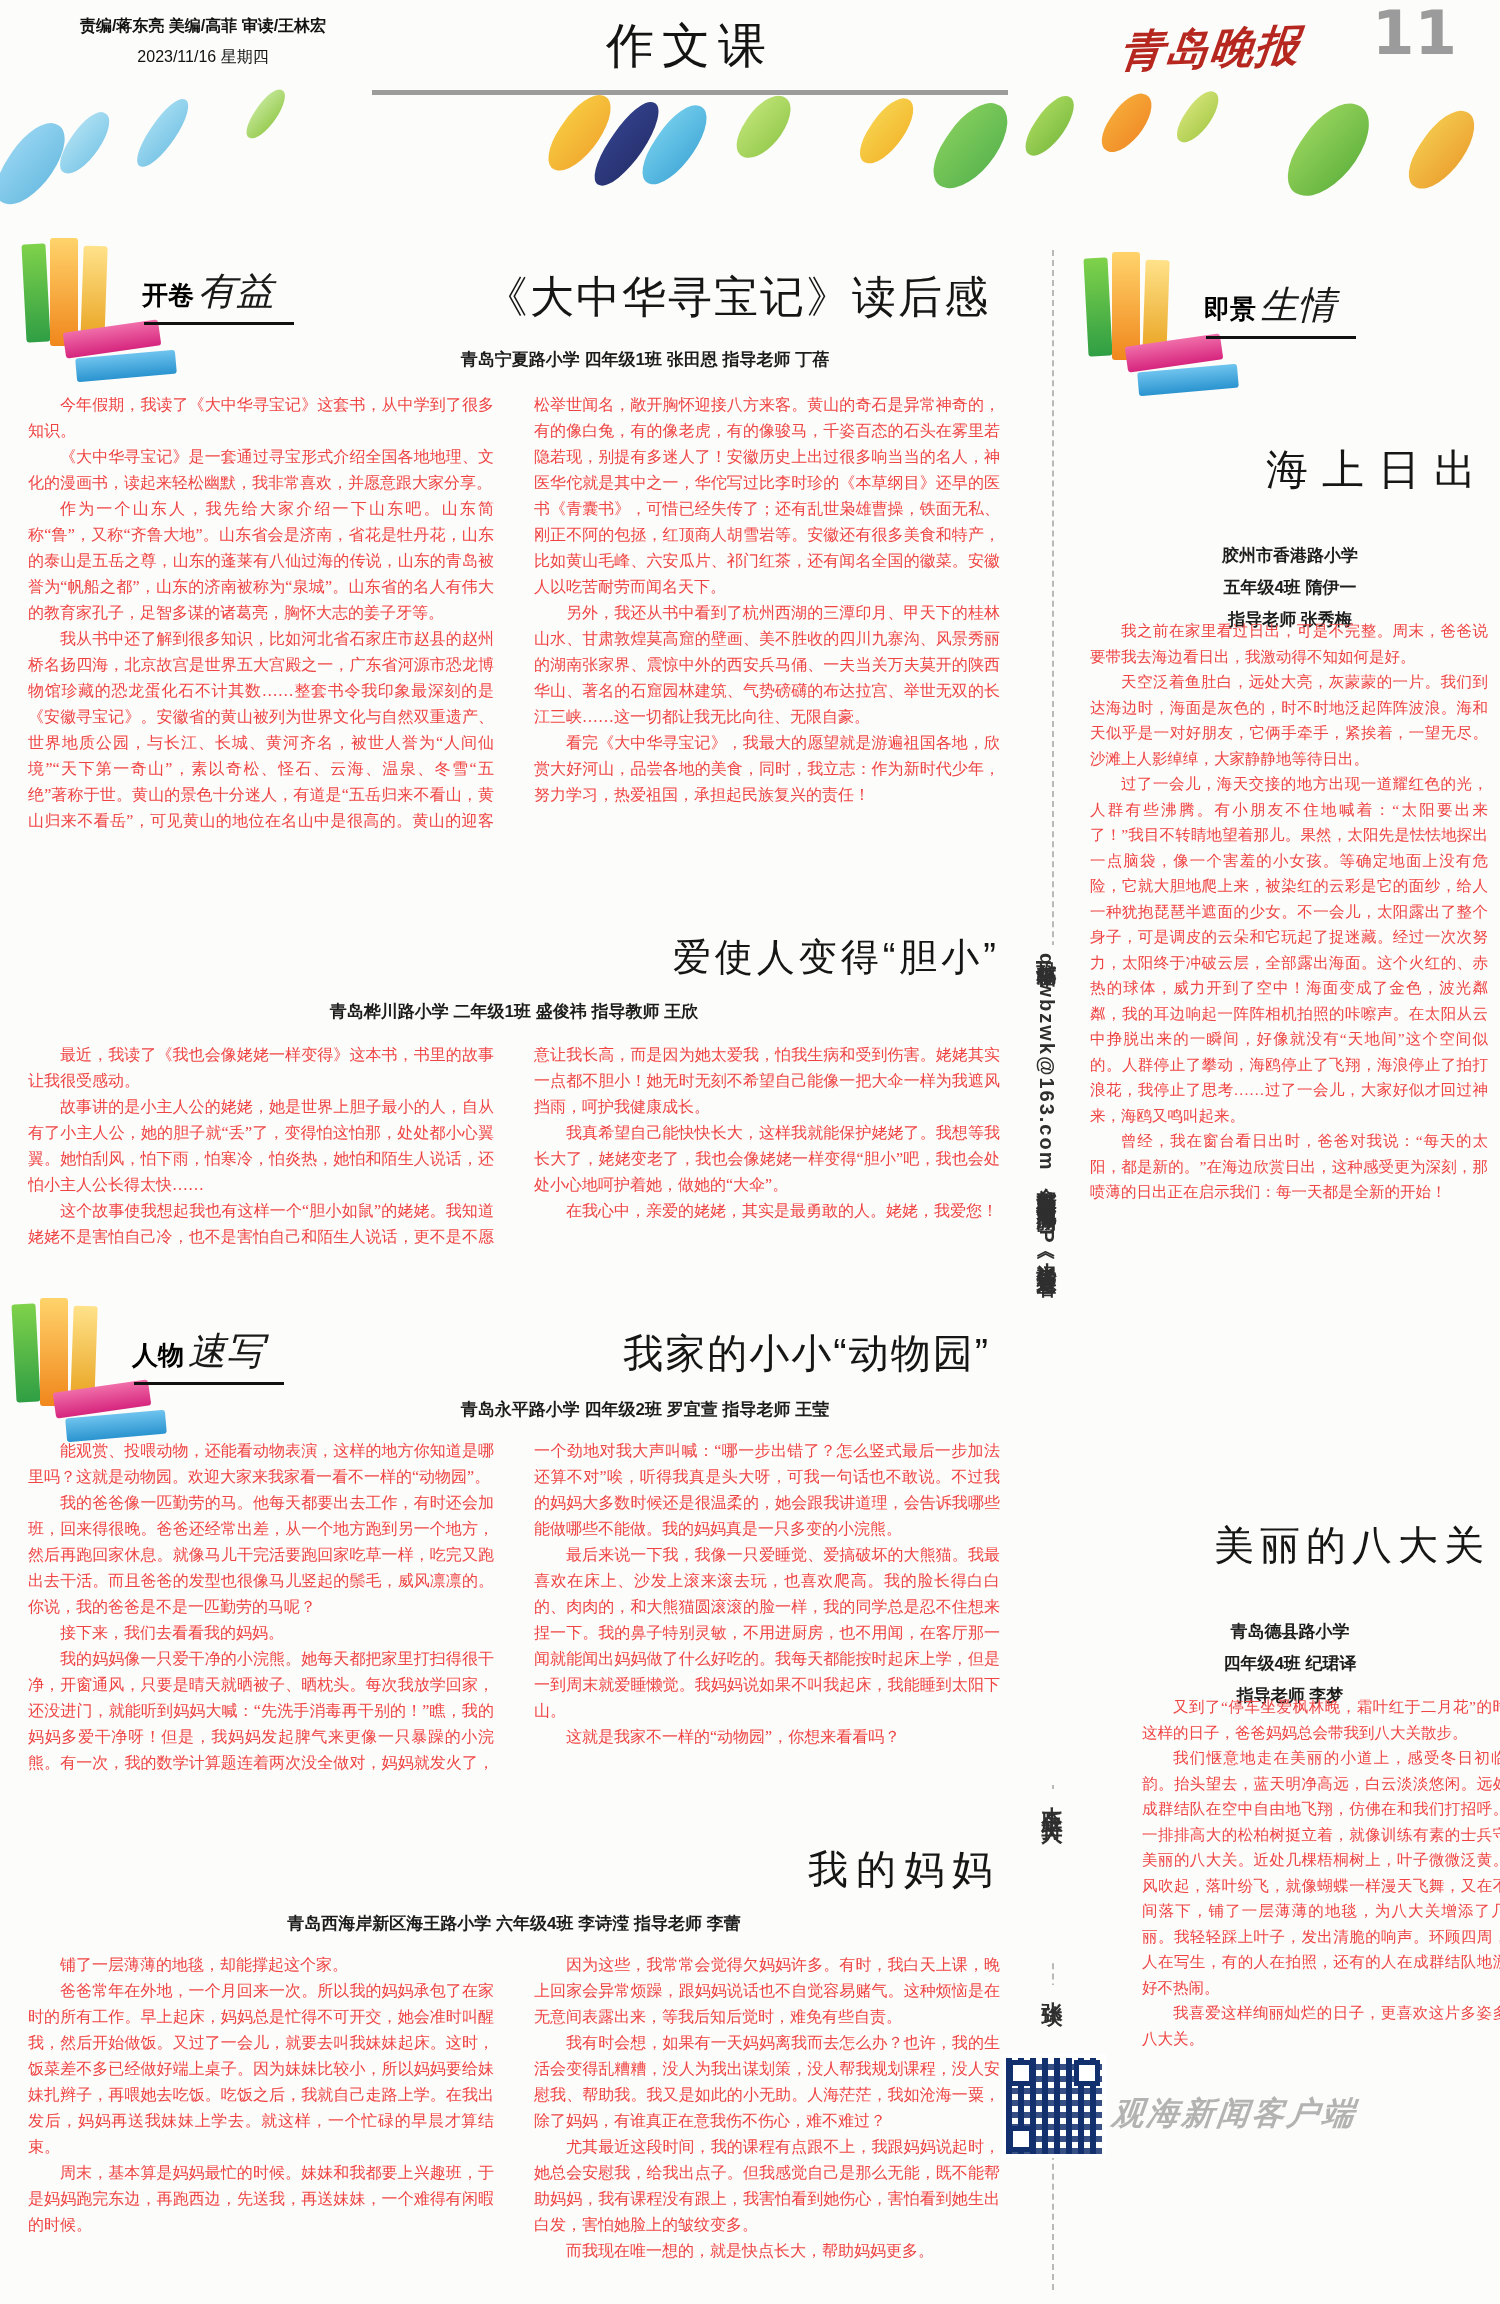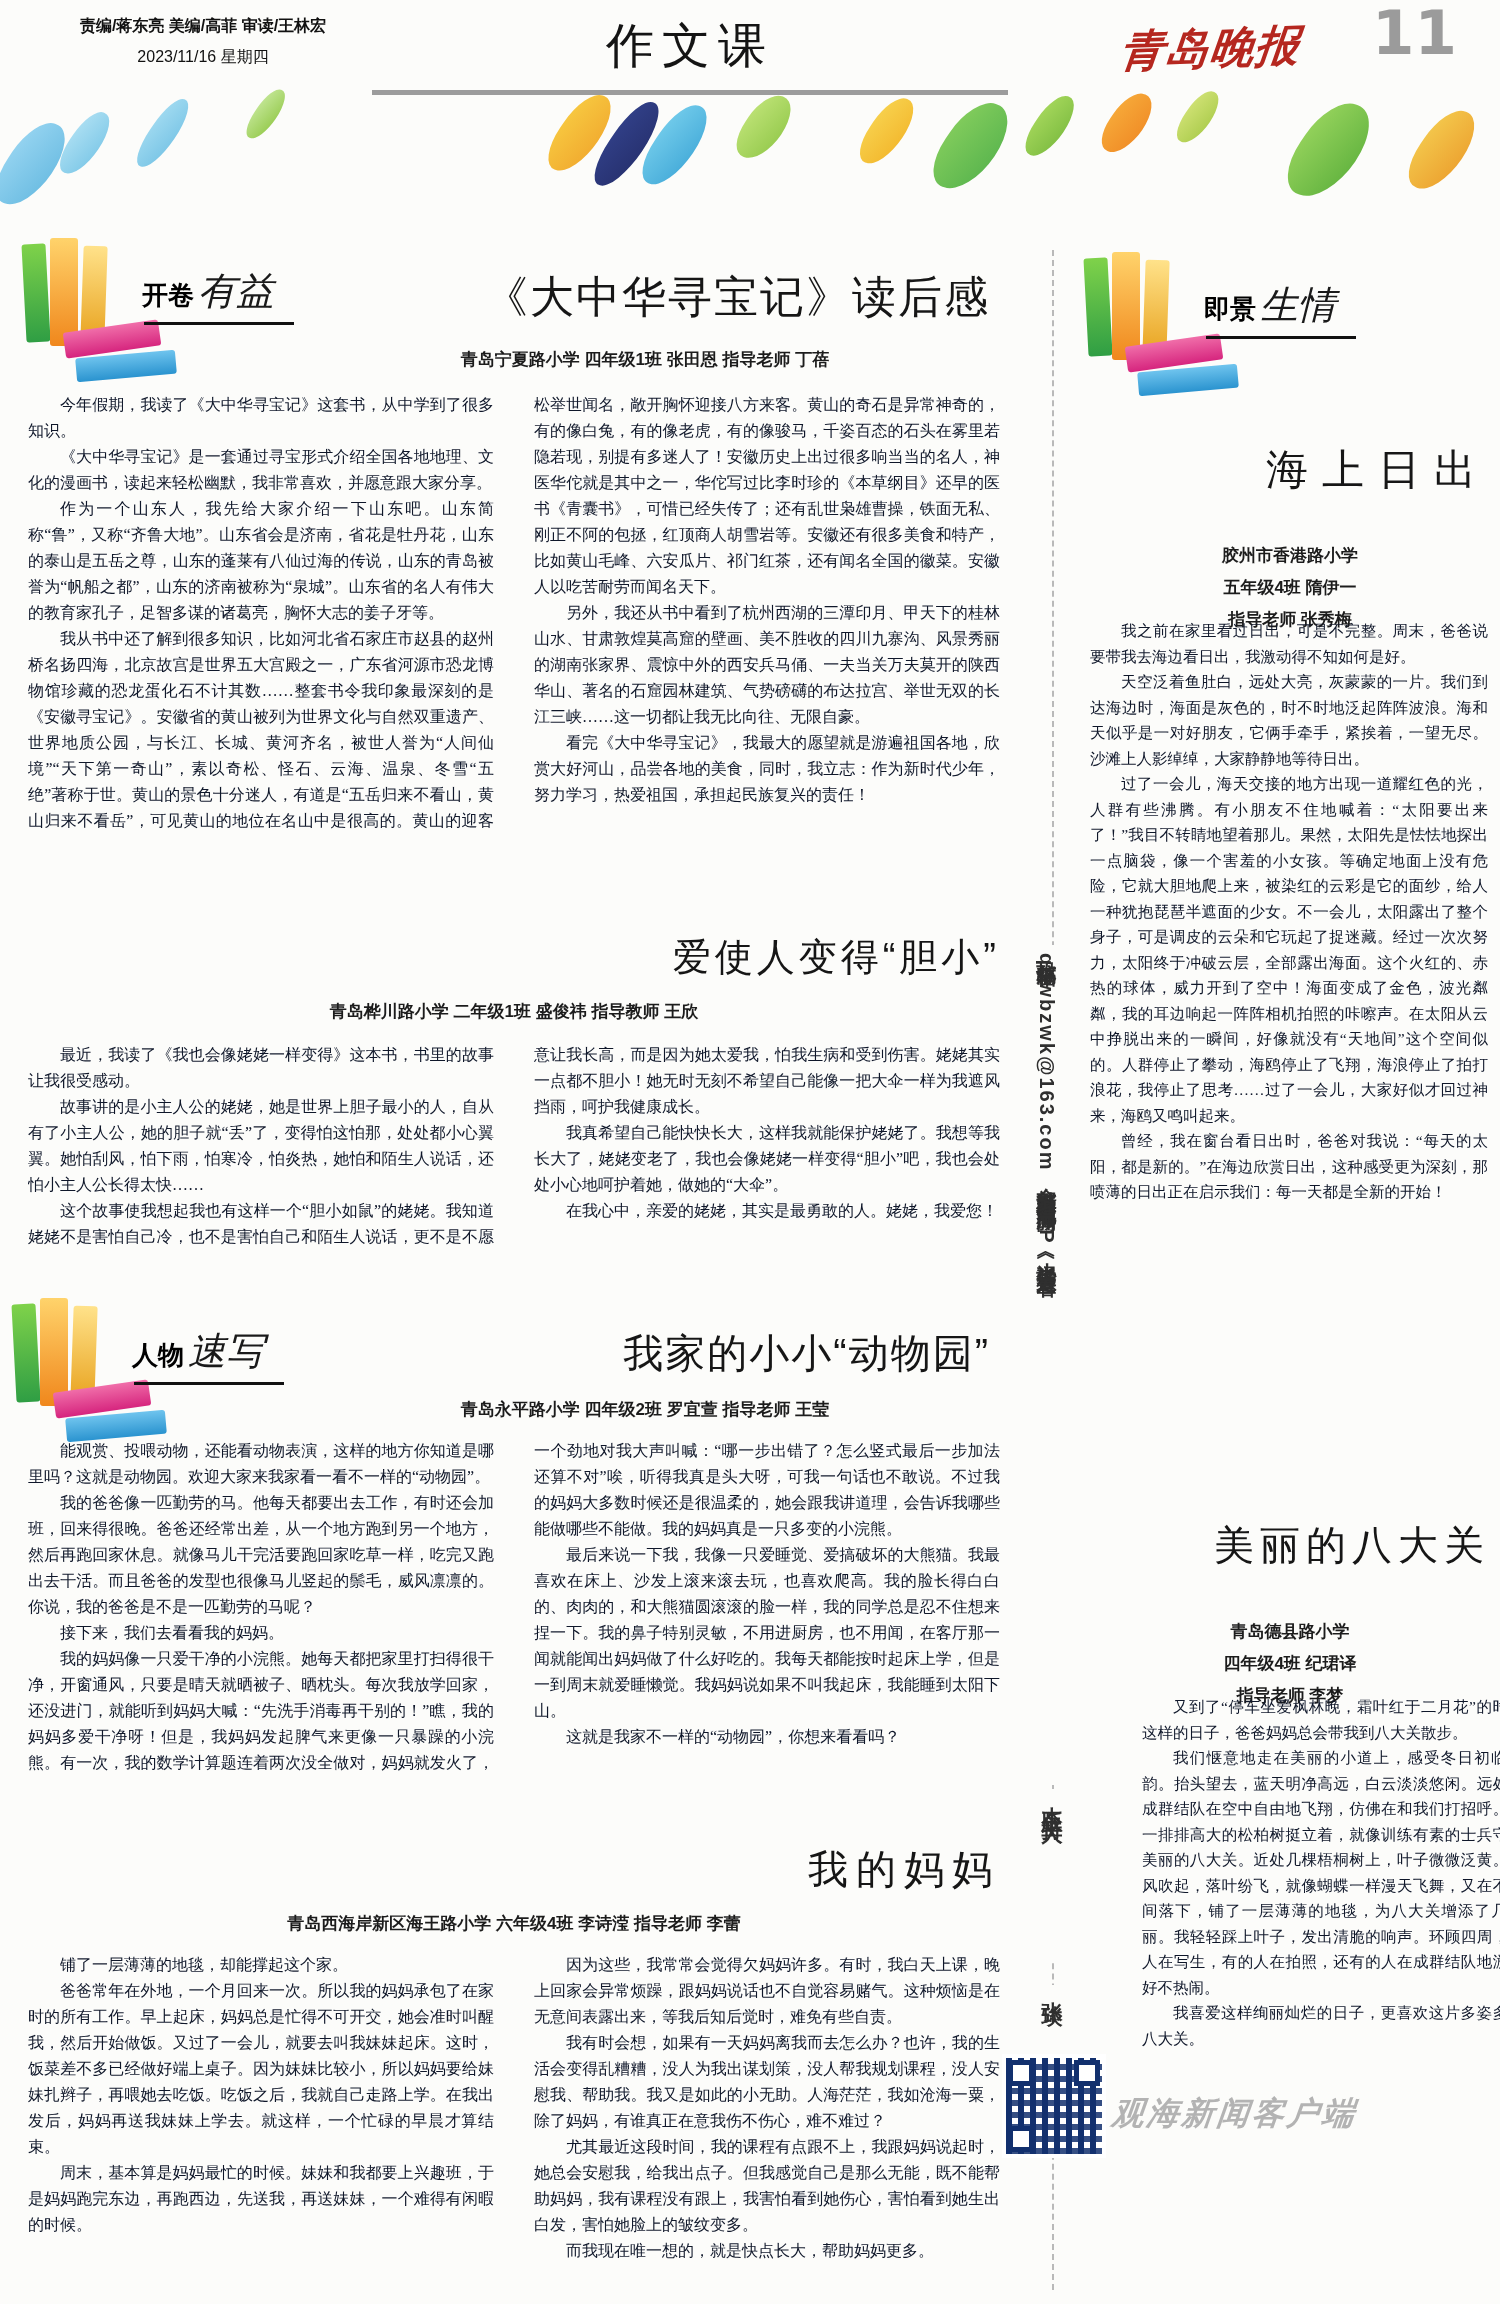--- a/index.html
+++ b/index.html
@@ -28,21 +28,21 @@
   .book{position:absolute;border-radius:3px;}
   .sec-label{position:absolute;left:118px;top:28px;white-space:nowrap;}
   .sec-label .b{font-family:"Liberation Sans",sans-serif;font-weight:900;font-size:26px;color:#000;}
   .sec-label .s{font-family:"DejaVu Serif",serif;font-style:italic;font-size:38px;color:#1a1a1a;margin-left:4px;}
   .sec-rule{position:absolute;left:120px;top:84px;width:150px;height:3px;background:#111;}
   
   .essay-title{position:absolute;text-align:right;font-family:"Liberation Sans",sans-serif;color:#161616;}
   .essay-byline{position:absolute;text-align:center;font-family:"Liberation Sans",sans-serif;
     font-weight:700;font-size:17px;color:#1c1c1c;}
   
-  .essay-body{position:absolute;overflow:hidden;font-size:16px;line-height:26px;color:#0f172a;}
+  .essay-body{position:absolute;overflow:hidden;font-size:16px;line-height:26px;color:#ef4444;}
   .two-col{column-count:2;column-gap:40px;}
   .para{margin:0;text-indent:2em;text-align:justify;}
   
   .r-byline{position:absolute;left:1090px;width:400px;text-align:center;
     font-family:"Liberation Sans",sans-serif;font-weight:700;font-size:17px;color:#1c1c1c;margin-top:32px;}
   .r-byline p{margin:0 0 9px 0;text-indent:0;}
   
   .divider{position:absolute;left:1052px;top:250px;height:2040px;border-left:2px dashed #b9b9b9;}
   .v-text{position:absolute;writing-mode:vertical-rl;background:#fcfcfa;
     font-family:"Liberation Sans",sans-serif;font-weight:700;color:#2f2f2f;}

